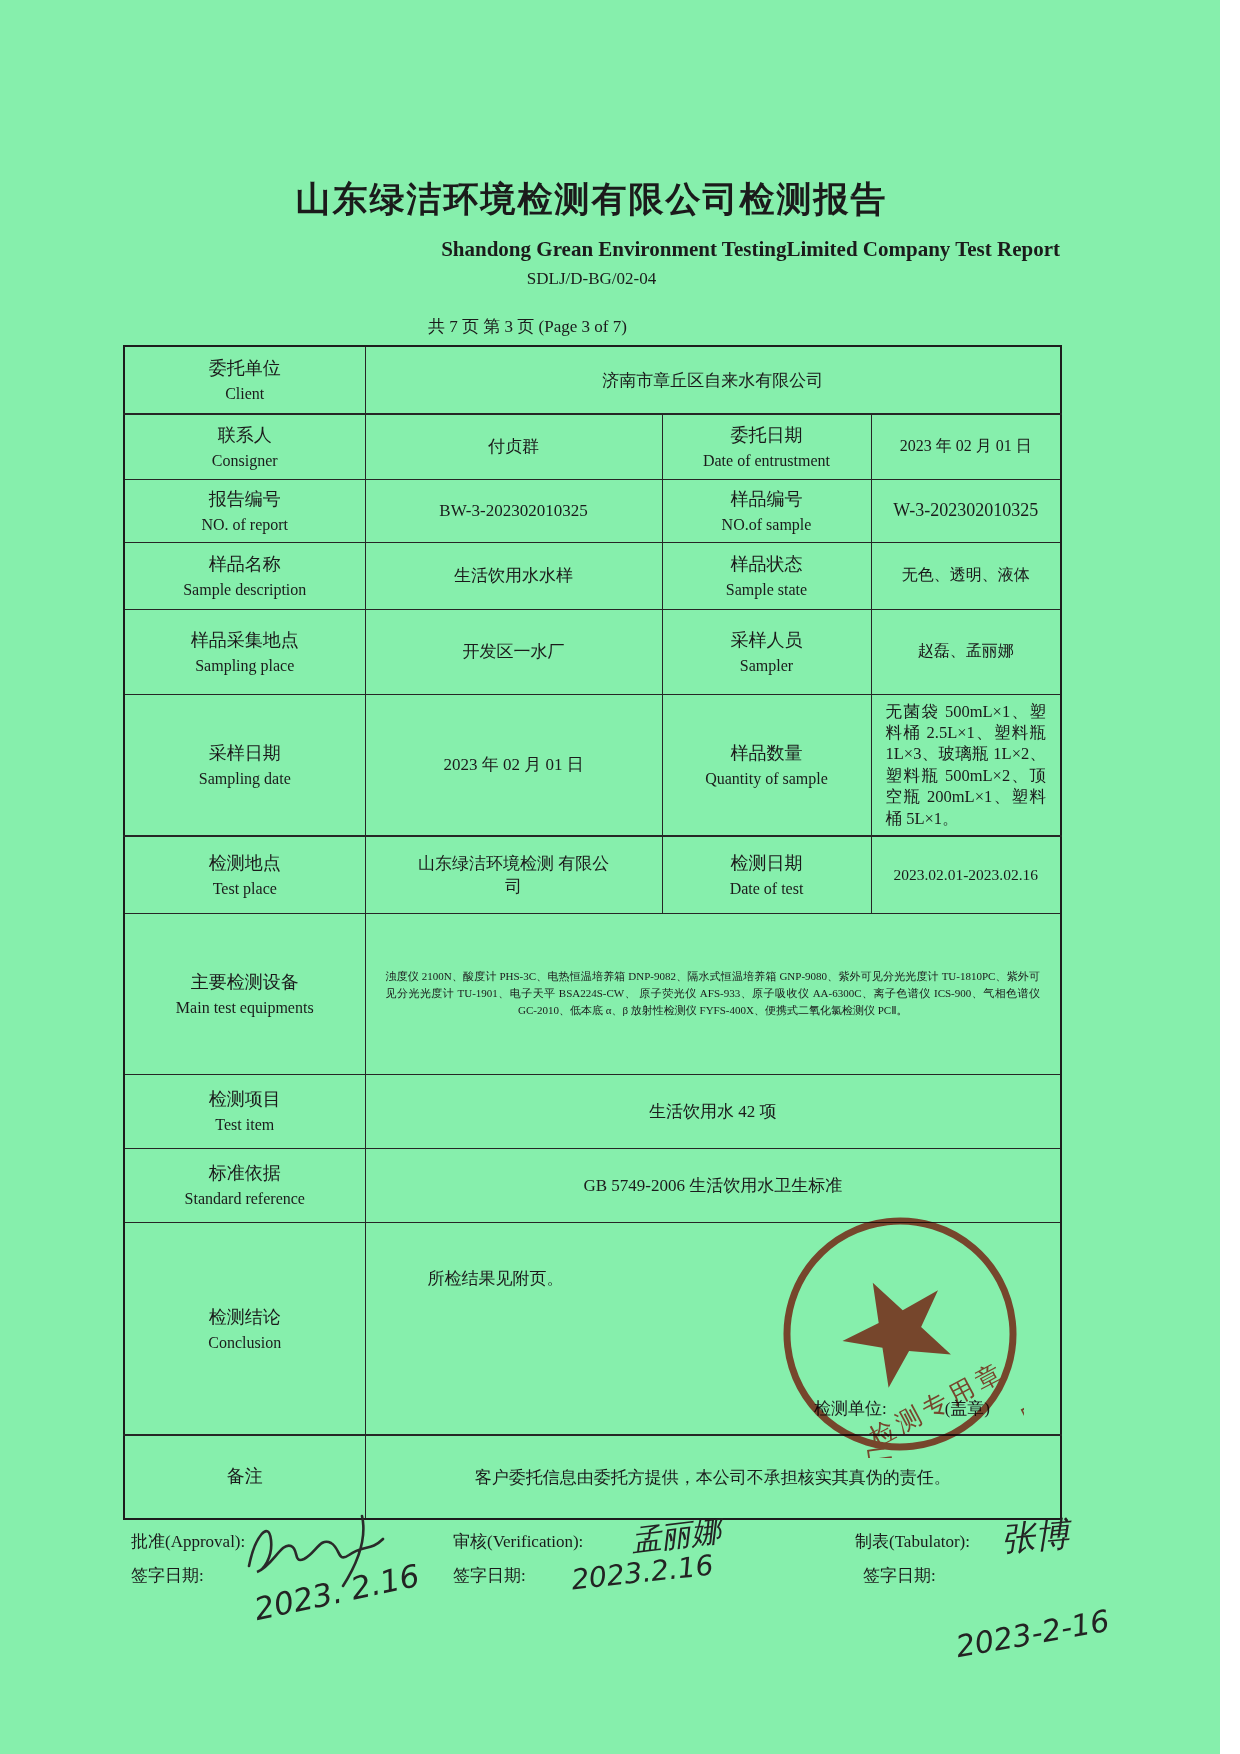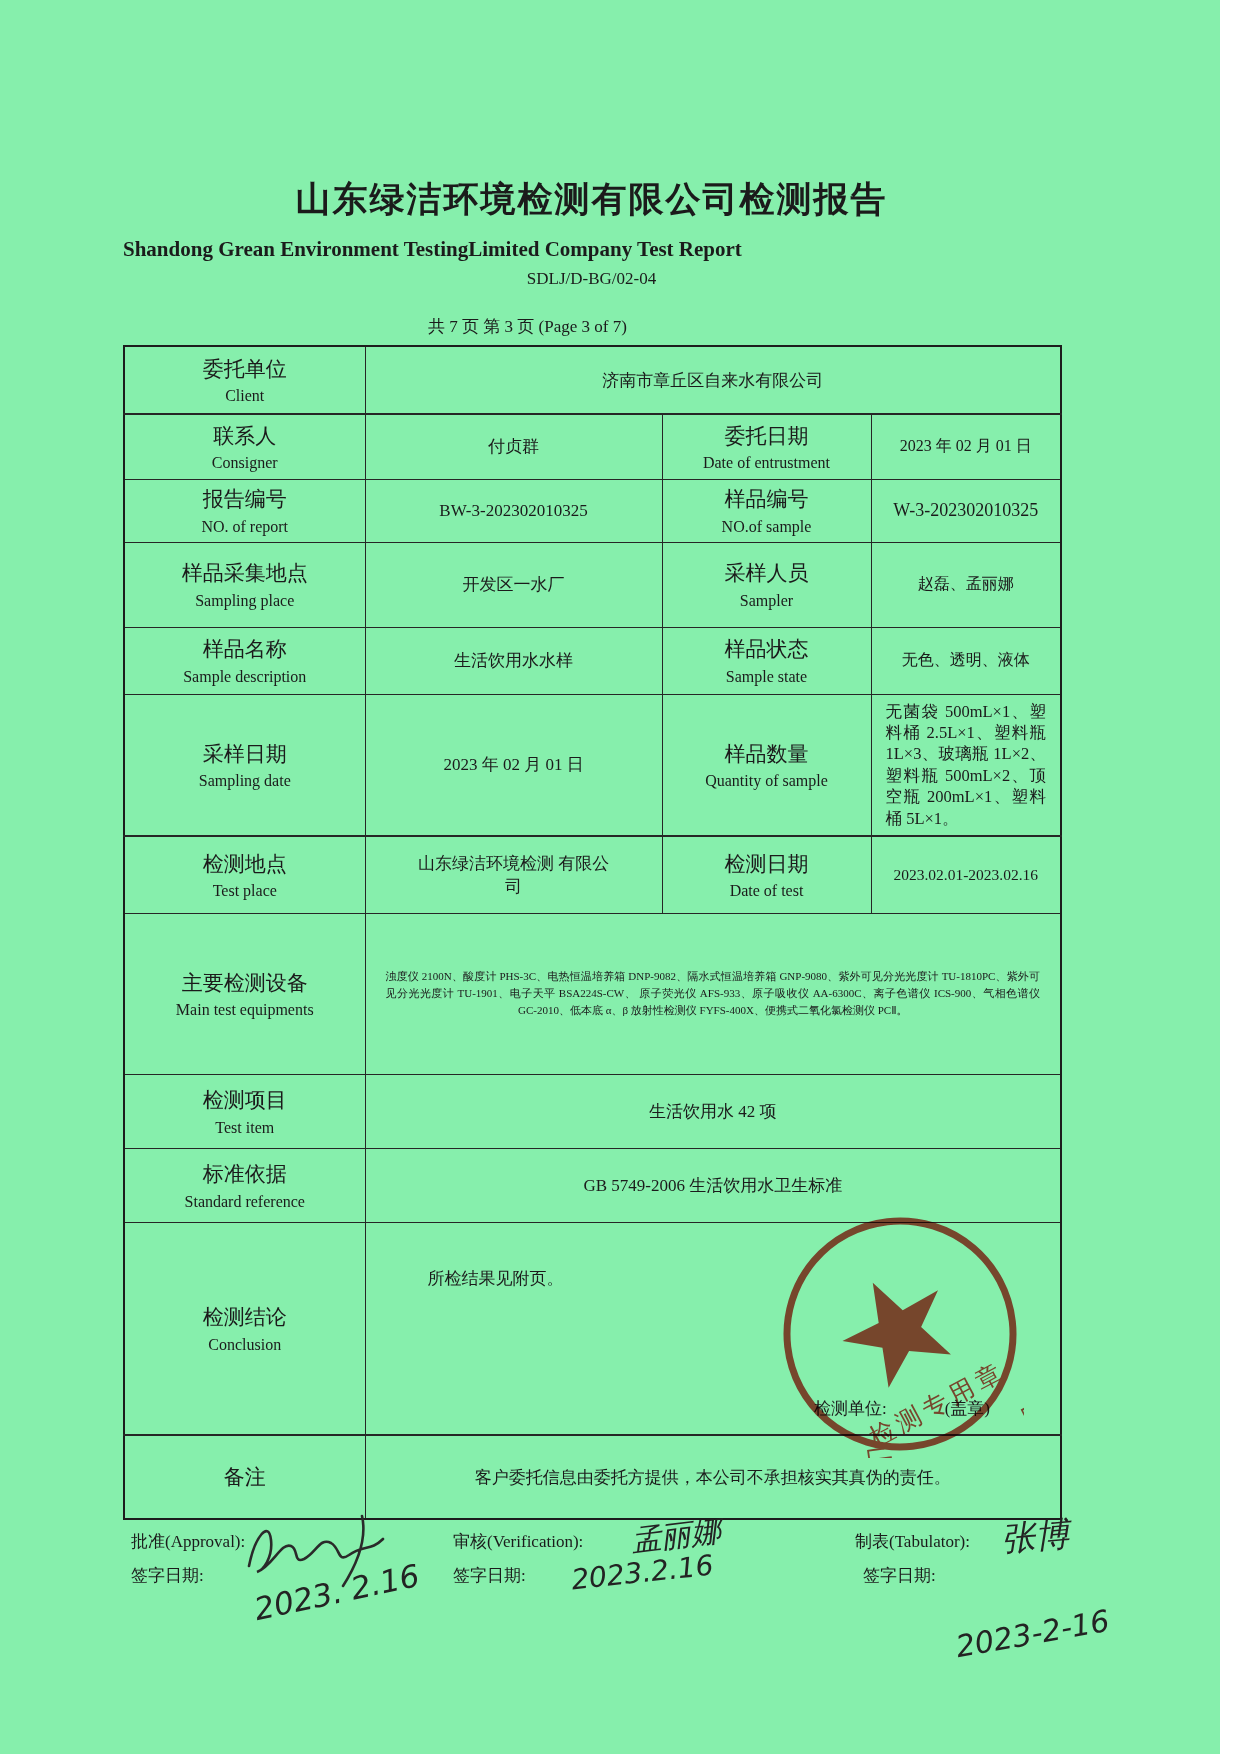--- a/index.html
+++ b/index.html
@@ -2,33 +2,33 @@
 <html><head>
 <meta charset="utf-8">
 <style>
   html,body{margin:0;padding:0;background:#ffffff;}
   .page{
     position:relative;width:1220px;height:1754px;background:#86efac;
     font-family:"Liberation Serif", serif;color:#1b1b1b;overflow:hidden;
   }
   .content{position:relative;margin-left:123px;width:937px;padding-top:176px;}
   .title-cn{font-size:35px;font-weight:bold;text-align:center;letter-spacing:2px;margin:0;}
-  .title-en{font-size:21px;font-weight:bold;text-align:left;margin:14px 0 0 0;}
+  .title-en{font-size:21px;font-weight:bold;text-align:right;margin:14px 0 0 0;}
   .doc-code{font-size:17px;text-align:center;margin-top:7px;}
   .page-info{font-size:17px;text-align:center;padding-right:128px;margin-top:26px;}
   table.report{
     border-collapse:collapse;table-layout:fixed;width:937px;margin-top:7px;
   }
   table.report td{
     border:1.4px solid #262626;vertical-align:middle;text-align:center;
     font-size:17px;padding:2px 6px;box-sizing:border-box;
   }
   table.report{border:2.6px solid #1d1d1d;}
   tr.thick td{border-bottom-width:2.2px;}
-  .lbl-cn{font-size:21px;line-height:1.55;}
+  .lbl-cn{font-size:18px;line-height:1.55;}
   .lbl-en{font-size:16px;line-height:1.35;}
   .val{font-size:17px;}
   .val-left{
     text-align:justify;text-align-last:left;font-size:16.5px;line-height:1.3;
     padding:4px 8px;display:block;
   }
   .equip{
     text-align:justify;text-align-last:center;line-height:1.55;display:block;
     padding:4px 14px;font-size:11px;
   }
@@ -100,44 +100,44 @@
           <div class="lbl-en">NO. of report</div>
         </td>
         <td><span class="val">BW-3-202302010325</span></td>
         <td>
           <div class="lbl-cn">样品编号</div>
           <div class="lbl-en">NO.of sample</div>
         </td>
         <td><span class="val" style="font-size:18px">W-3-202302010325</span></td>
       </tr>
 
+      <tr style="height:67px">
+        <td>
+          <div class="lbl-cn">样品名称</div>
+          <div class="lbl-en">Sample description</div>
+        </td>
+        <td><span class="val">生活饮用水水样</span></td>
+        <td>
+          <div class="lbl-cn">样品状态</div>
+          <div class="lbl-en">Sample state</div>
+        </td>
+        <td><span class="val" style="font-size:16px">无色、透明、液体</span></td>
+      </tr>
+
       <tr style="height:85px">
         <td>
           <div class="lbl-cn">样品采集地点</div>
           <div class="lbl-en">Sampling place</div>
         </td>
         <td><span class="val">开发区一水厂</span></td>
         <td>
           <div class="lbl-cn">采样人员</div>
           <div class="lbl-en">Sampler</div>
         </td>
         <td><span class="val" style="font-size:16px">赵磊、孟丽娜</span></td>
-      </tr>
-
-      <tr style="height:67px">
-        <td>
-          <div class="lbl-cn">样品名称</div>
-          <div class="lbl-en">Sample description</div>
-        </td>
-        <td><span class="val">生活饮用水水样</span></td>
-        <td>
-          <div class="lbl-cn">样品状态</div>
-          <div class="lbl-en">Sample state</div>
-        </td>
-        <td><span class="val" style="font-size:16px">无色、透明、液体</span></td>
       </tr>
 
       <tr class="thick" style="height:130px">
         <td>
           <div class="lbl-cn">采样日期</div>
           <div class="lbl-en">Sampling date</div>
         </td>
         <td><span class="val">2023 年 02 月 01 日</span></td>
         <td>
           <div class="lbl-cn">样品数量</div>

